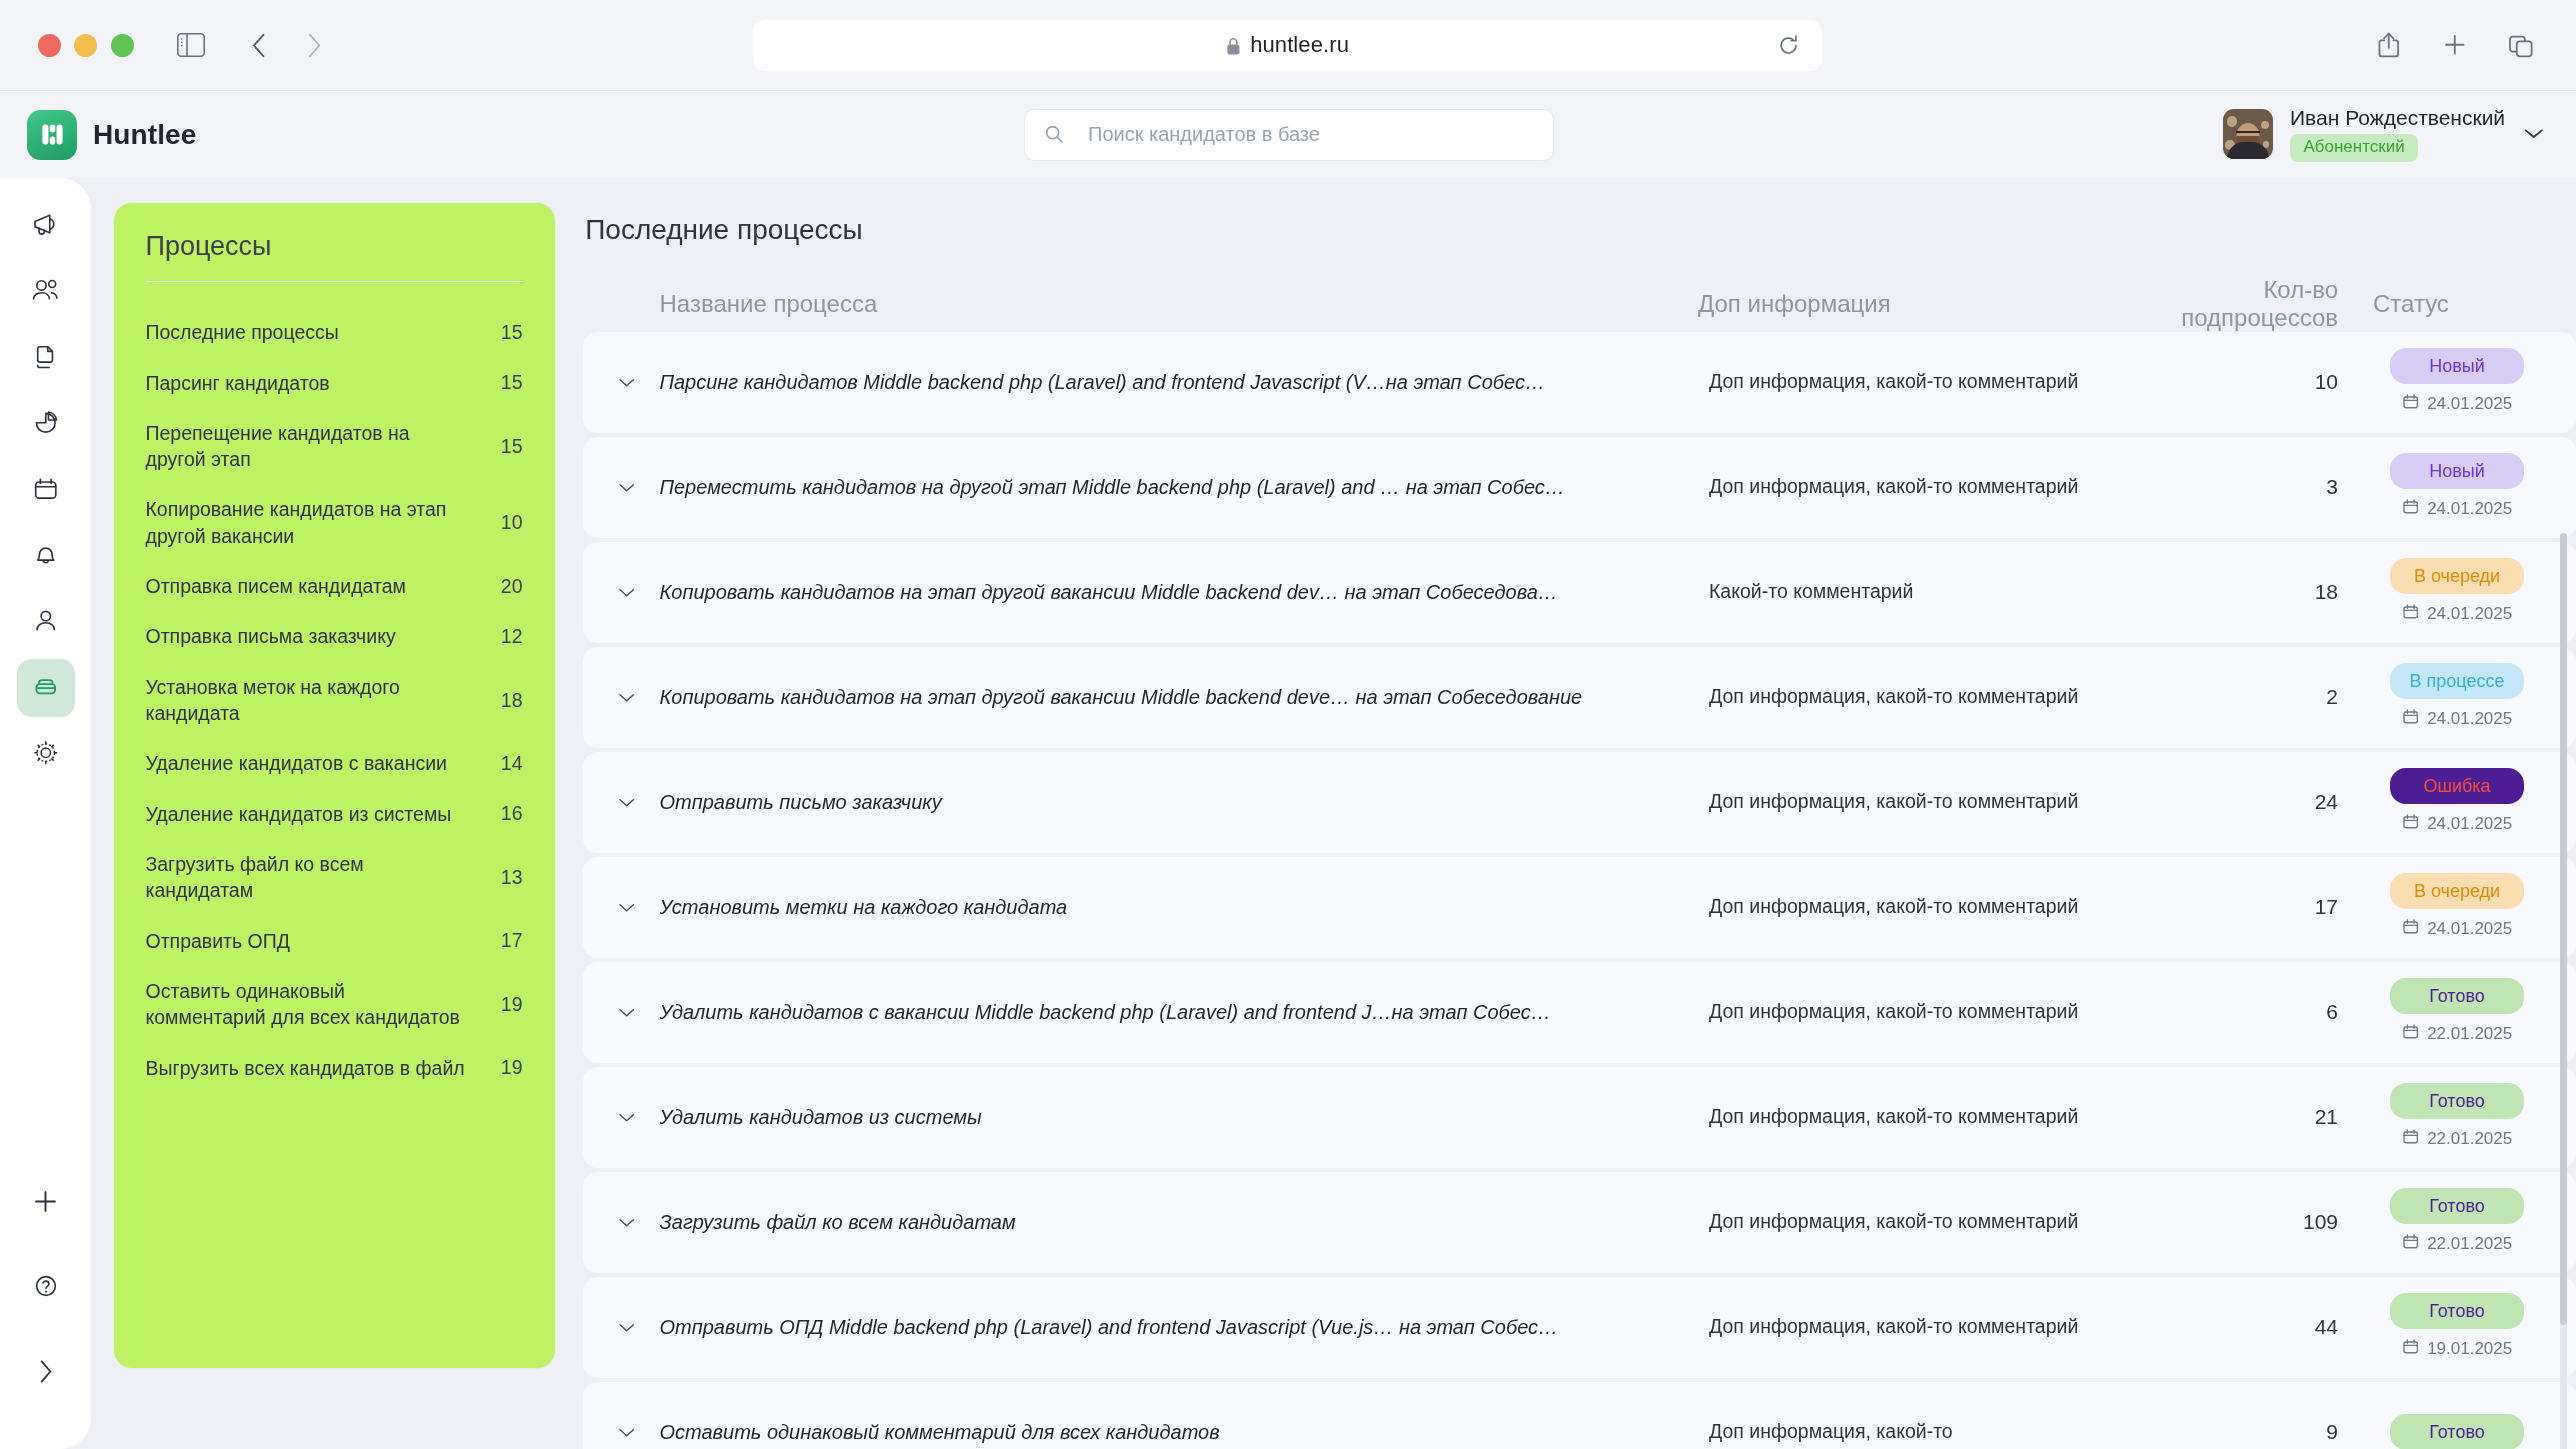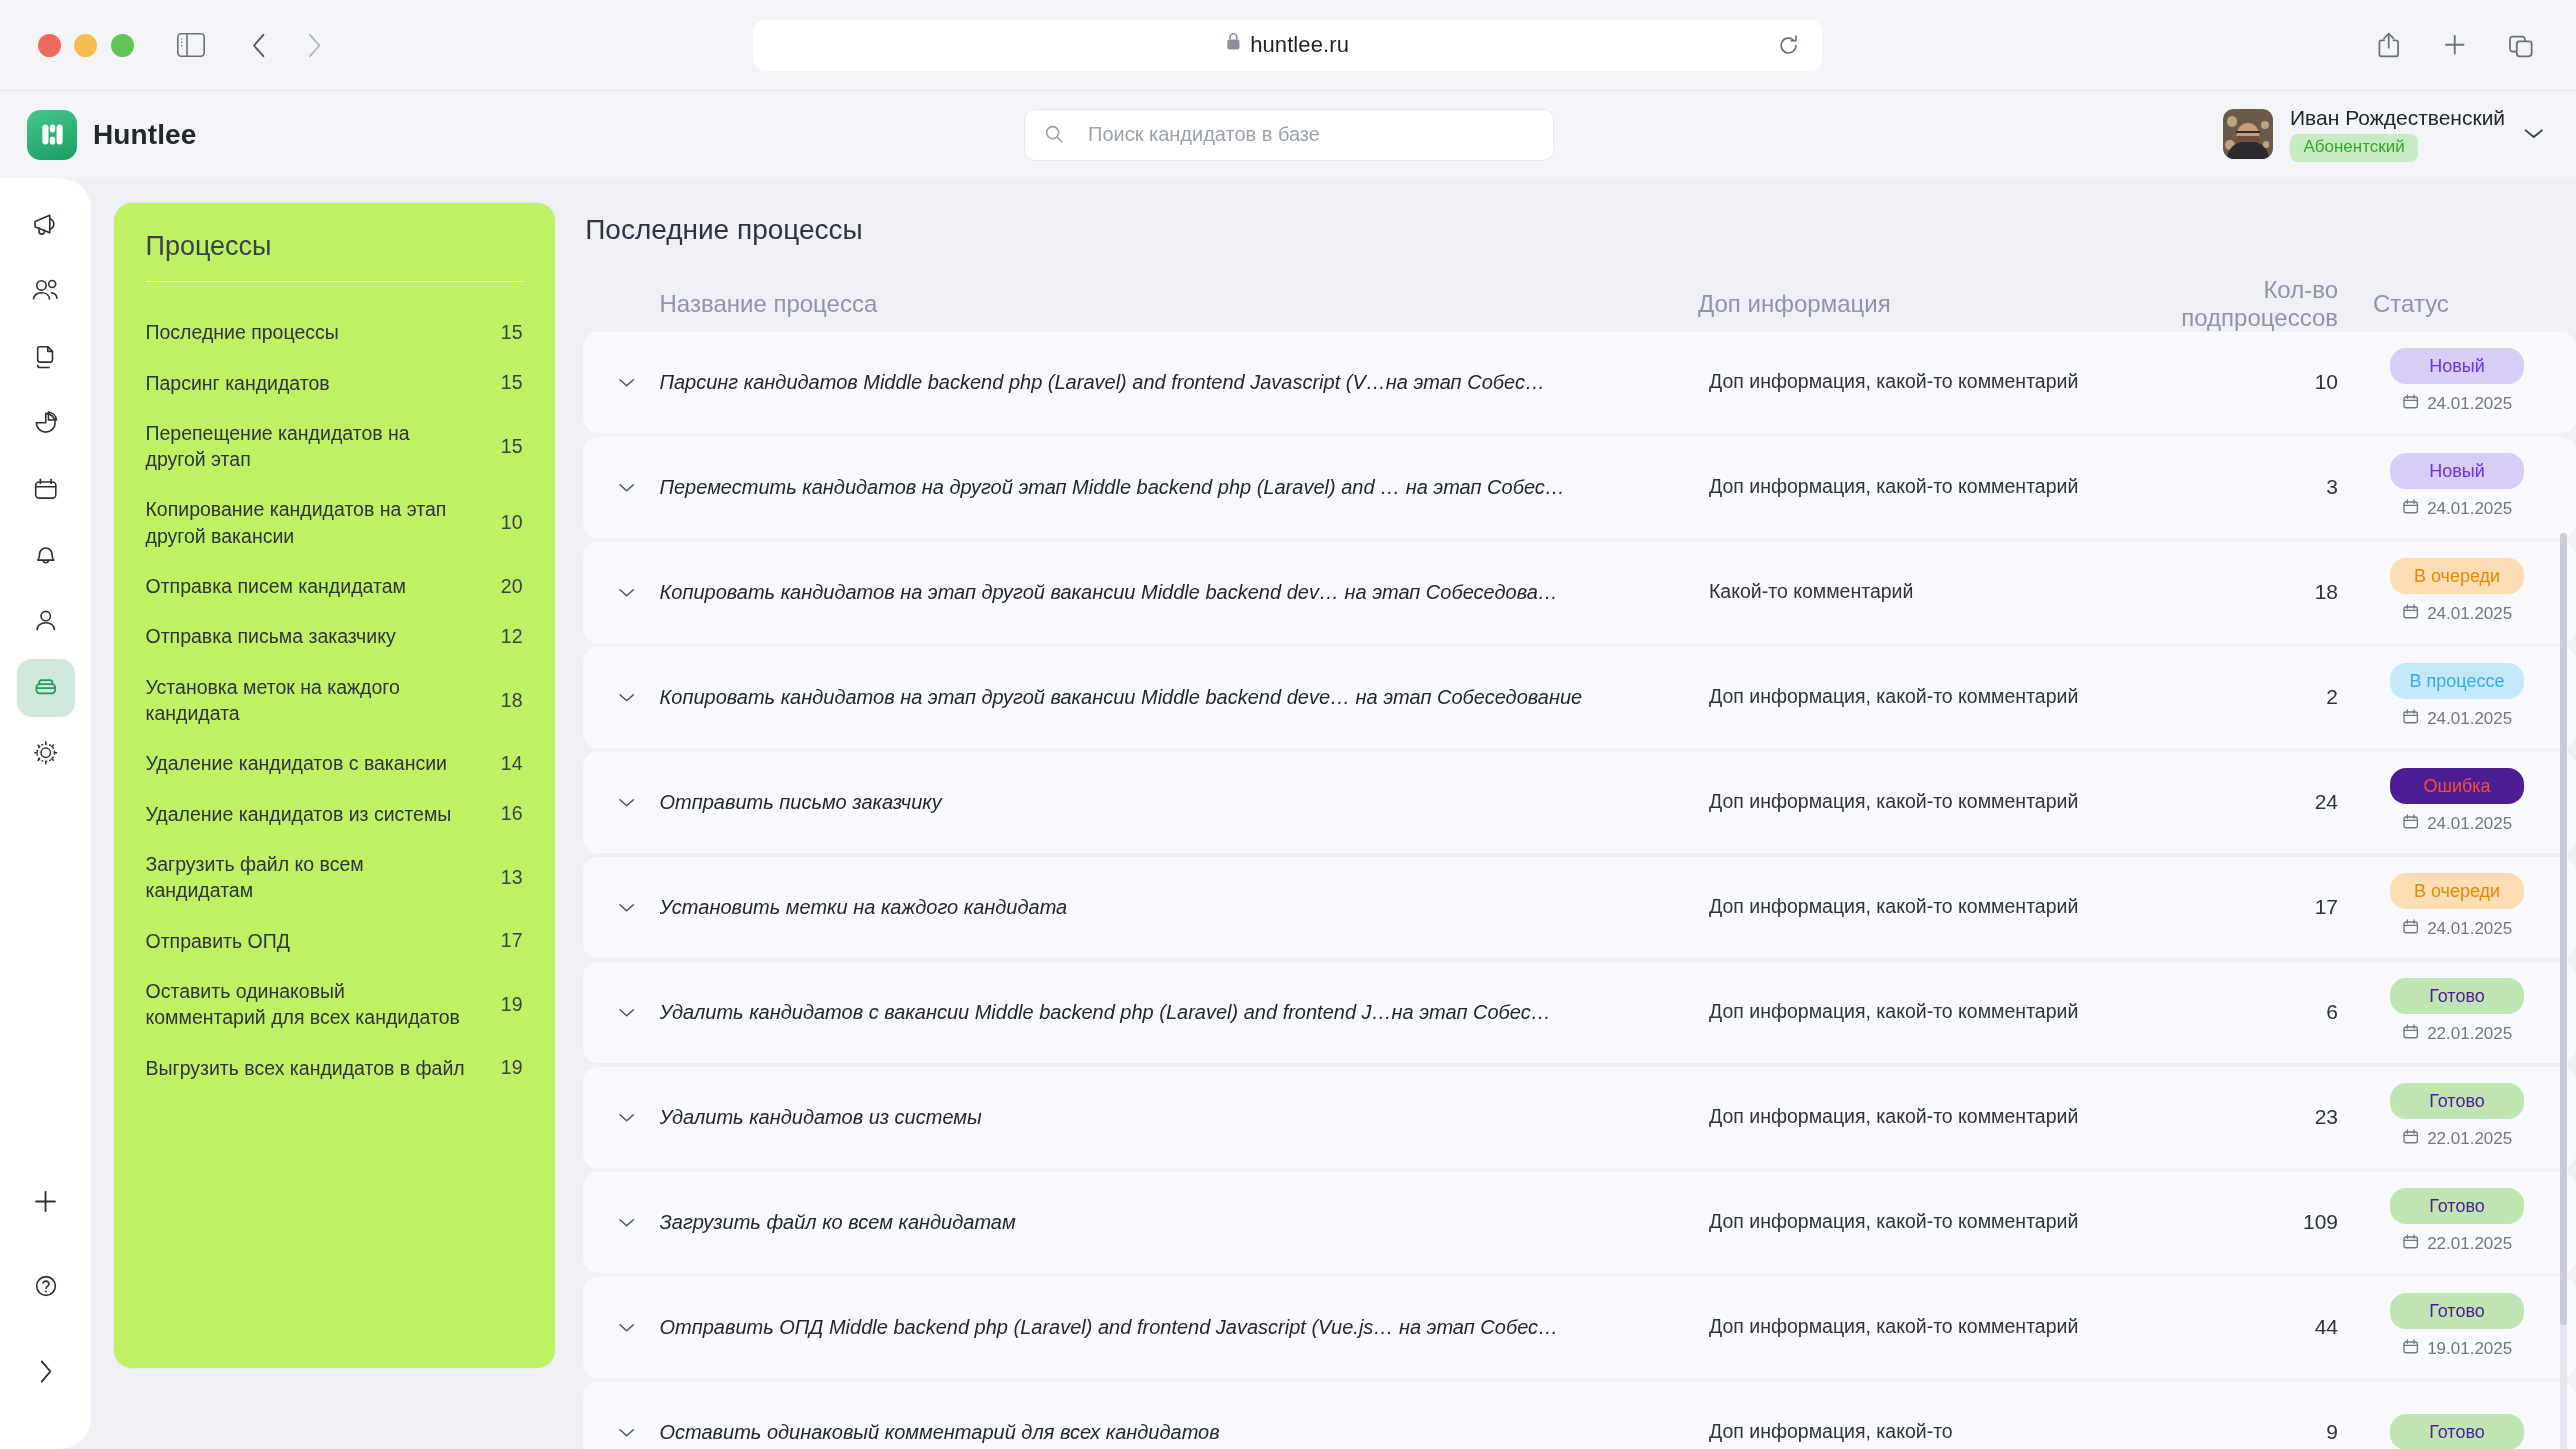--- a/index.html
+++ b/index.html
@@ -41,21 +41,21 @@
     height: 51px;
   }
   .url-bar {
     width: 100%; height: 100%;
     background: #ffffff;
     border-radius: 12px;
     display: flex; align-items: center; justify-content: center;
     position: relative;
     cursor: text;
   }
-  .url-inner { display: flex; align-items: flex-start; gap: 9.4px; }
+  .url-inner { display: flex; align-items: flex-end; gap: 9.4px; }
   .url-text { font-size: 22px; color: #1f2328; letter-spacing: 0.1px; }
   .reload-btn {
     position: absolute; right: 17.4px; top: 50%; transform: translateY(-50%);
     width: 32px; height: 32px; display: flex; align-items: center; justify-content: center;
     cursor: pointer;
   }
   .chrome-right {
     position: absolute; right: 34px; display: flex; align-items: center; gap: 24px;
   }
 
@@ -749,21 +749,21 @@
             </div>
           </div>
           <div class="trow">
             <div class="chev">
               <svg width="17.4" height="10.7" viewBox="0 0 26 16" fill="none" stroke="#4a5059" stroke-width="2.2" stroke-linecap="round" stroke-linejoin="round">
                 <polyline points="3,4 13,13 23,4"></polyline>
               </svg>
             </div>
             <div class="cell-name">Удалить кандидатов из системы</div>
             <div class="cell-info">Доп информация, какой-то комментарий</div>
-            <div class="cell-count">23</div>
+            <div class="cell-count">21</div>
             <div class="cell-status">
               <div class="badge done">Готово</div>
               <div class="date-line">
                 <span><svg width="17.4" height="17.4" viewBox="0 0 26 26" fill="none" stroke="#6f7883" stroke-width="2" stroke-linecap="round">
                     <rect x="3" y="6" width="20" height="16" rx="3"></rect>
                     <line x1="3" y1="11" x2="23" y2="11"></line>
                     <line x1="8" y1="3" x2="8" y2="8"></line>
                     <line x1="18" y1="3" x2="18" y2="8"></line>
                   </svg></span>
                 <span>22.01.2025</span>

